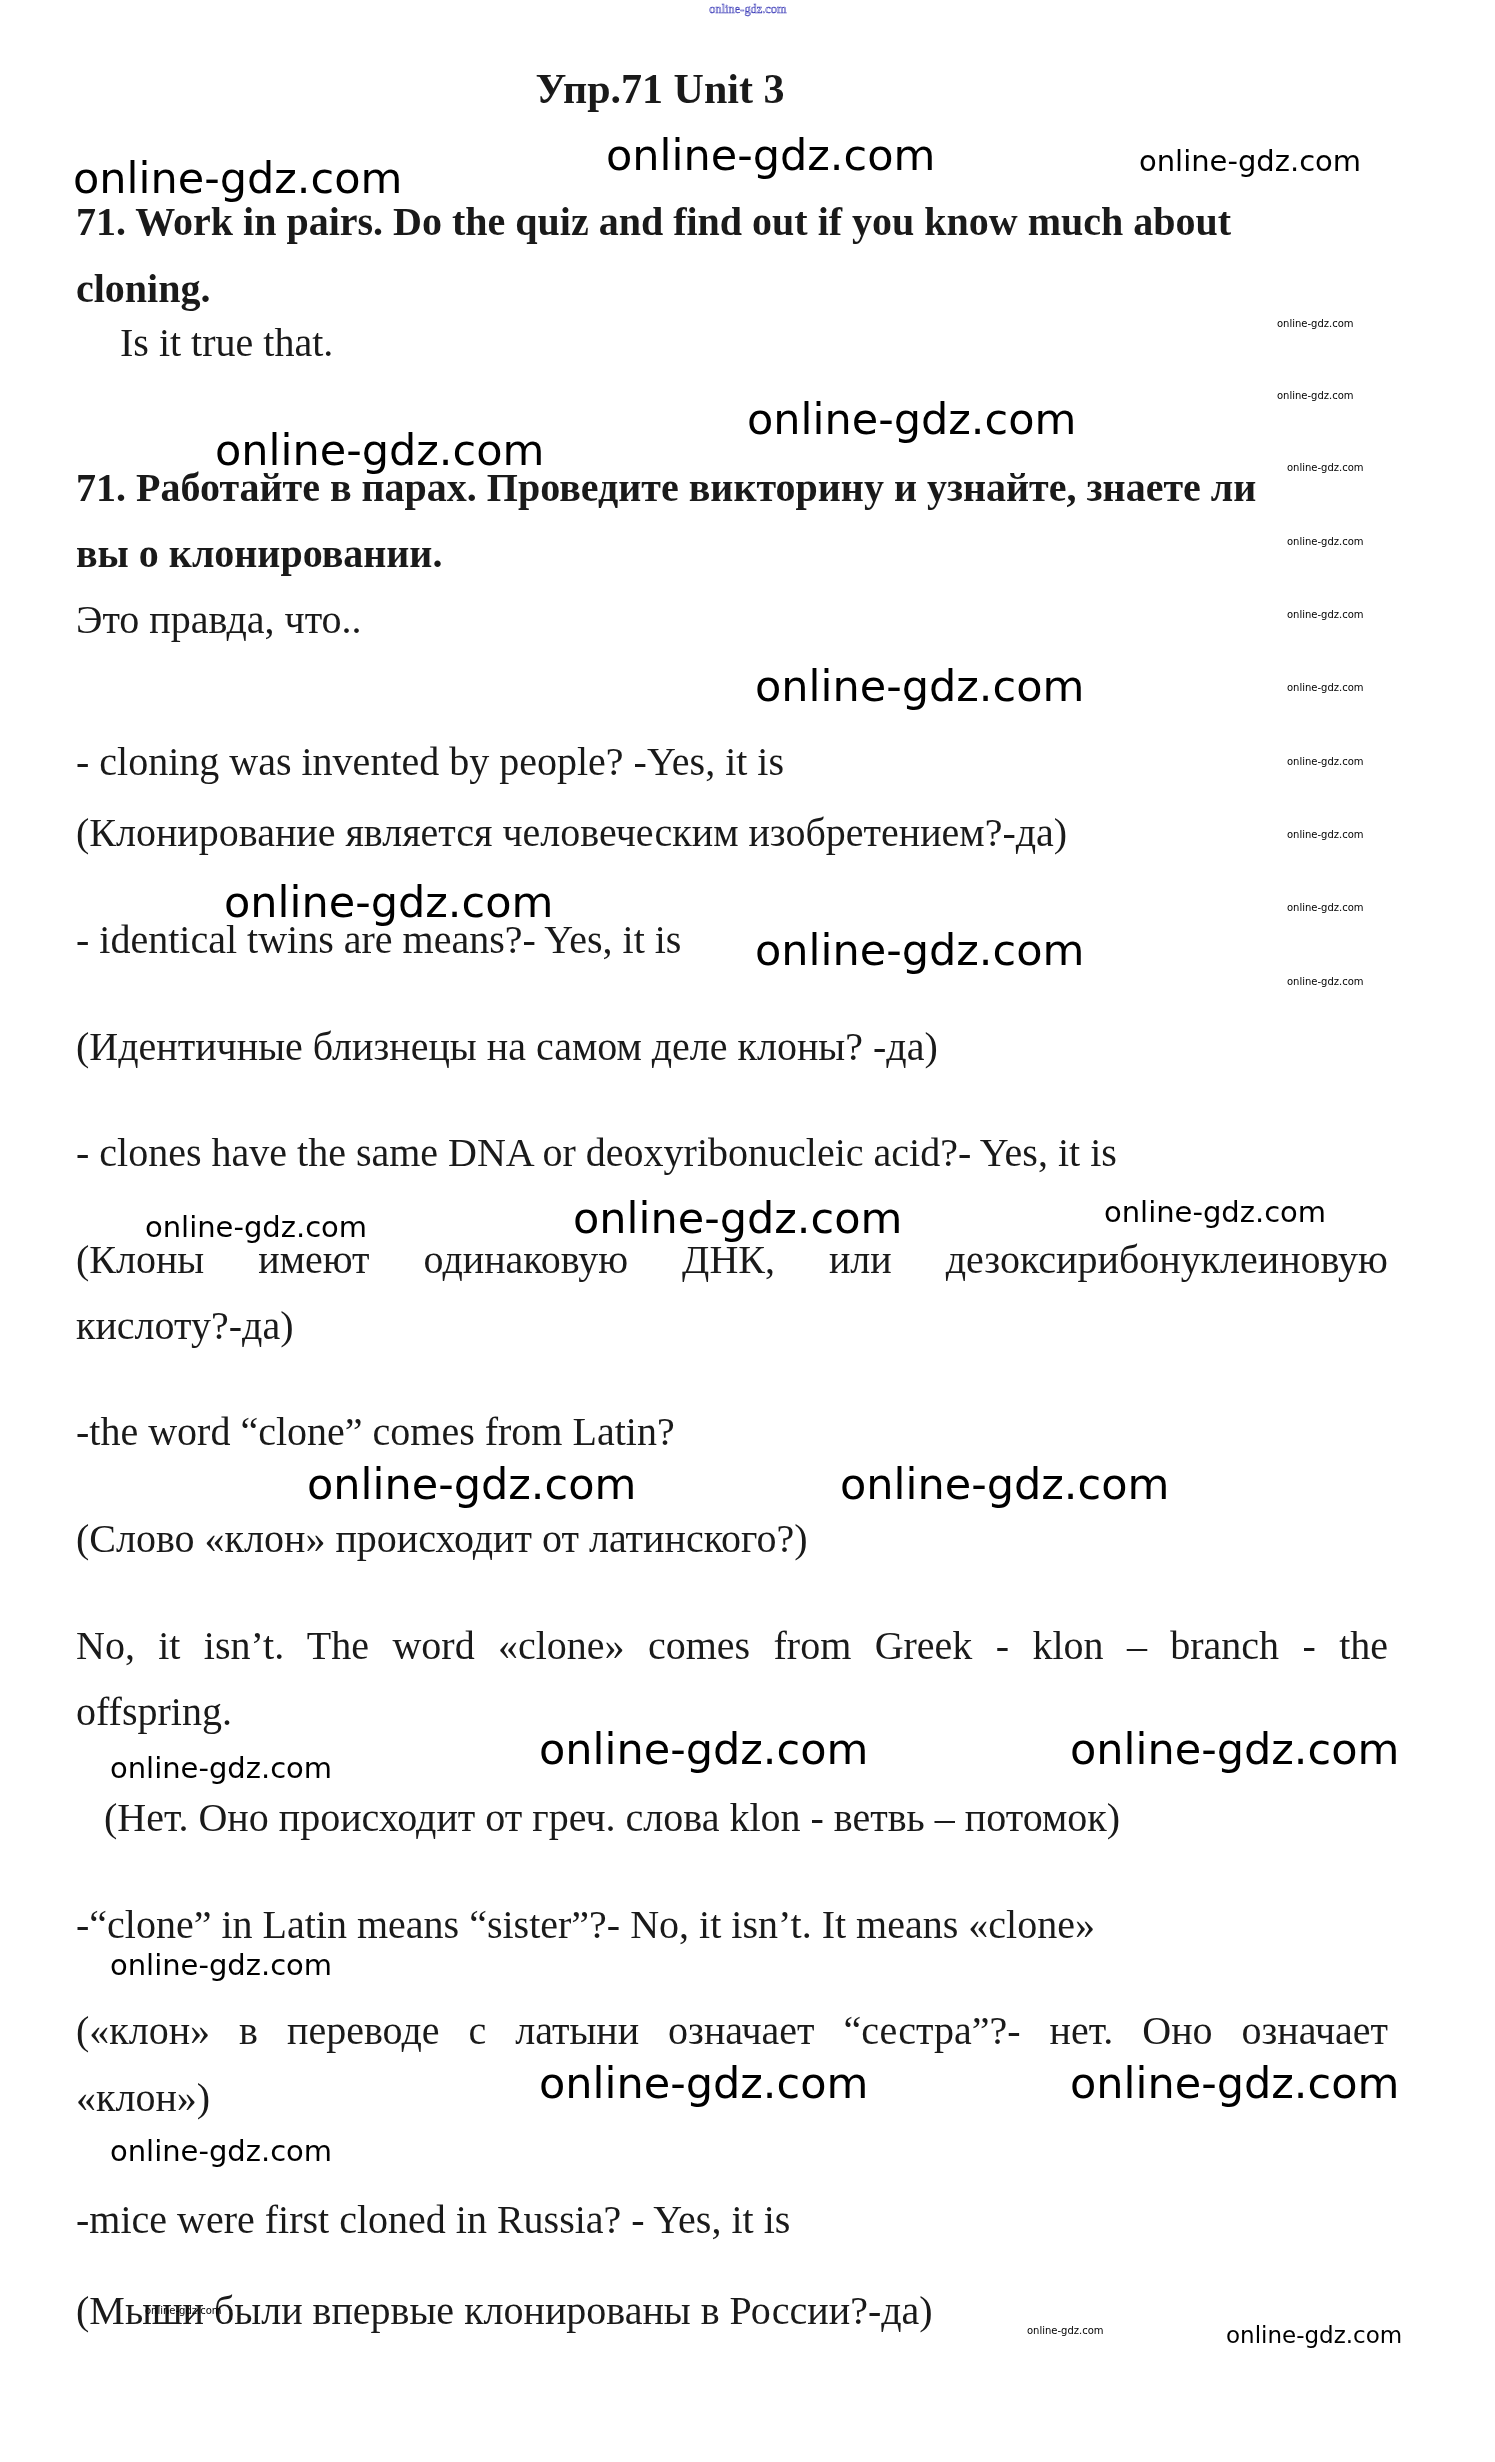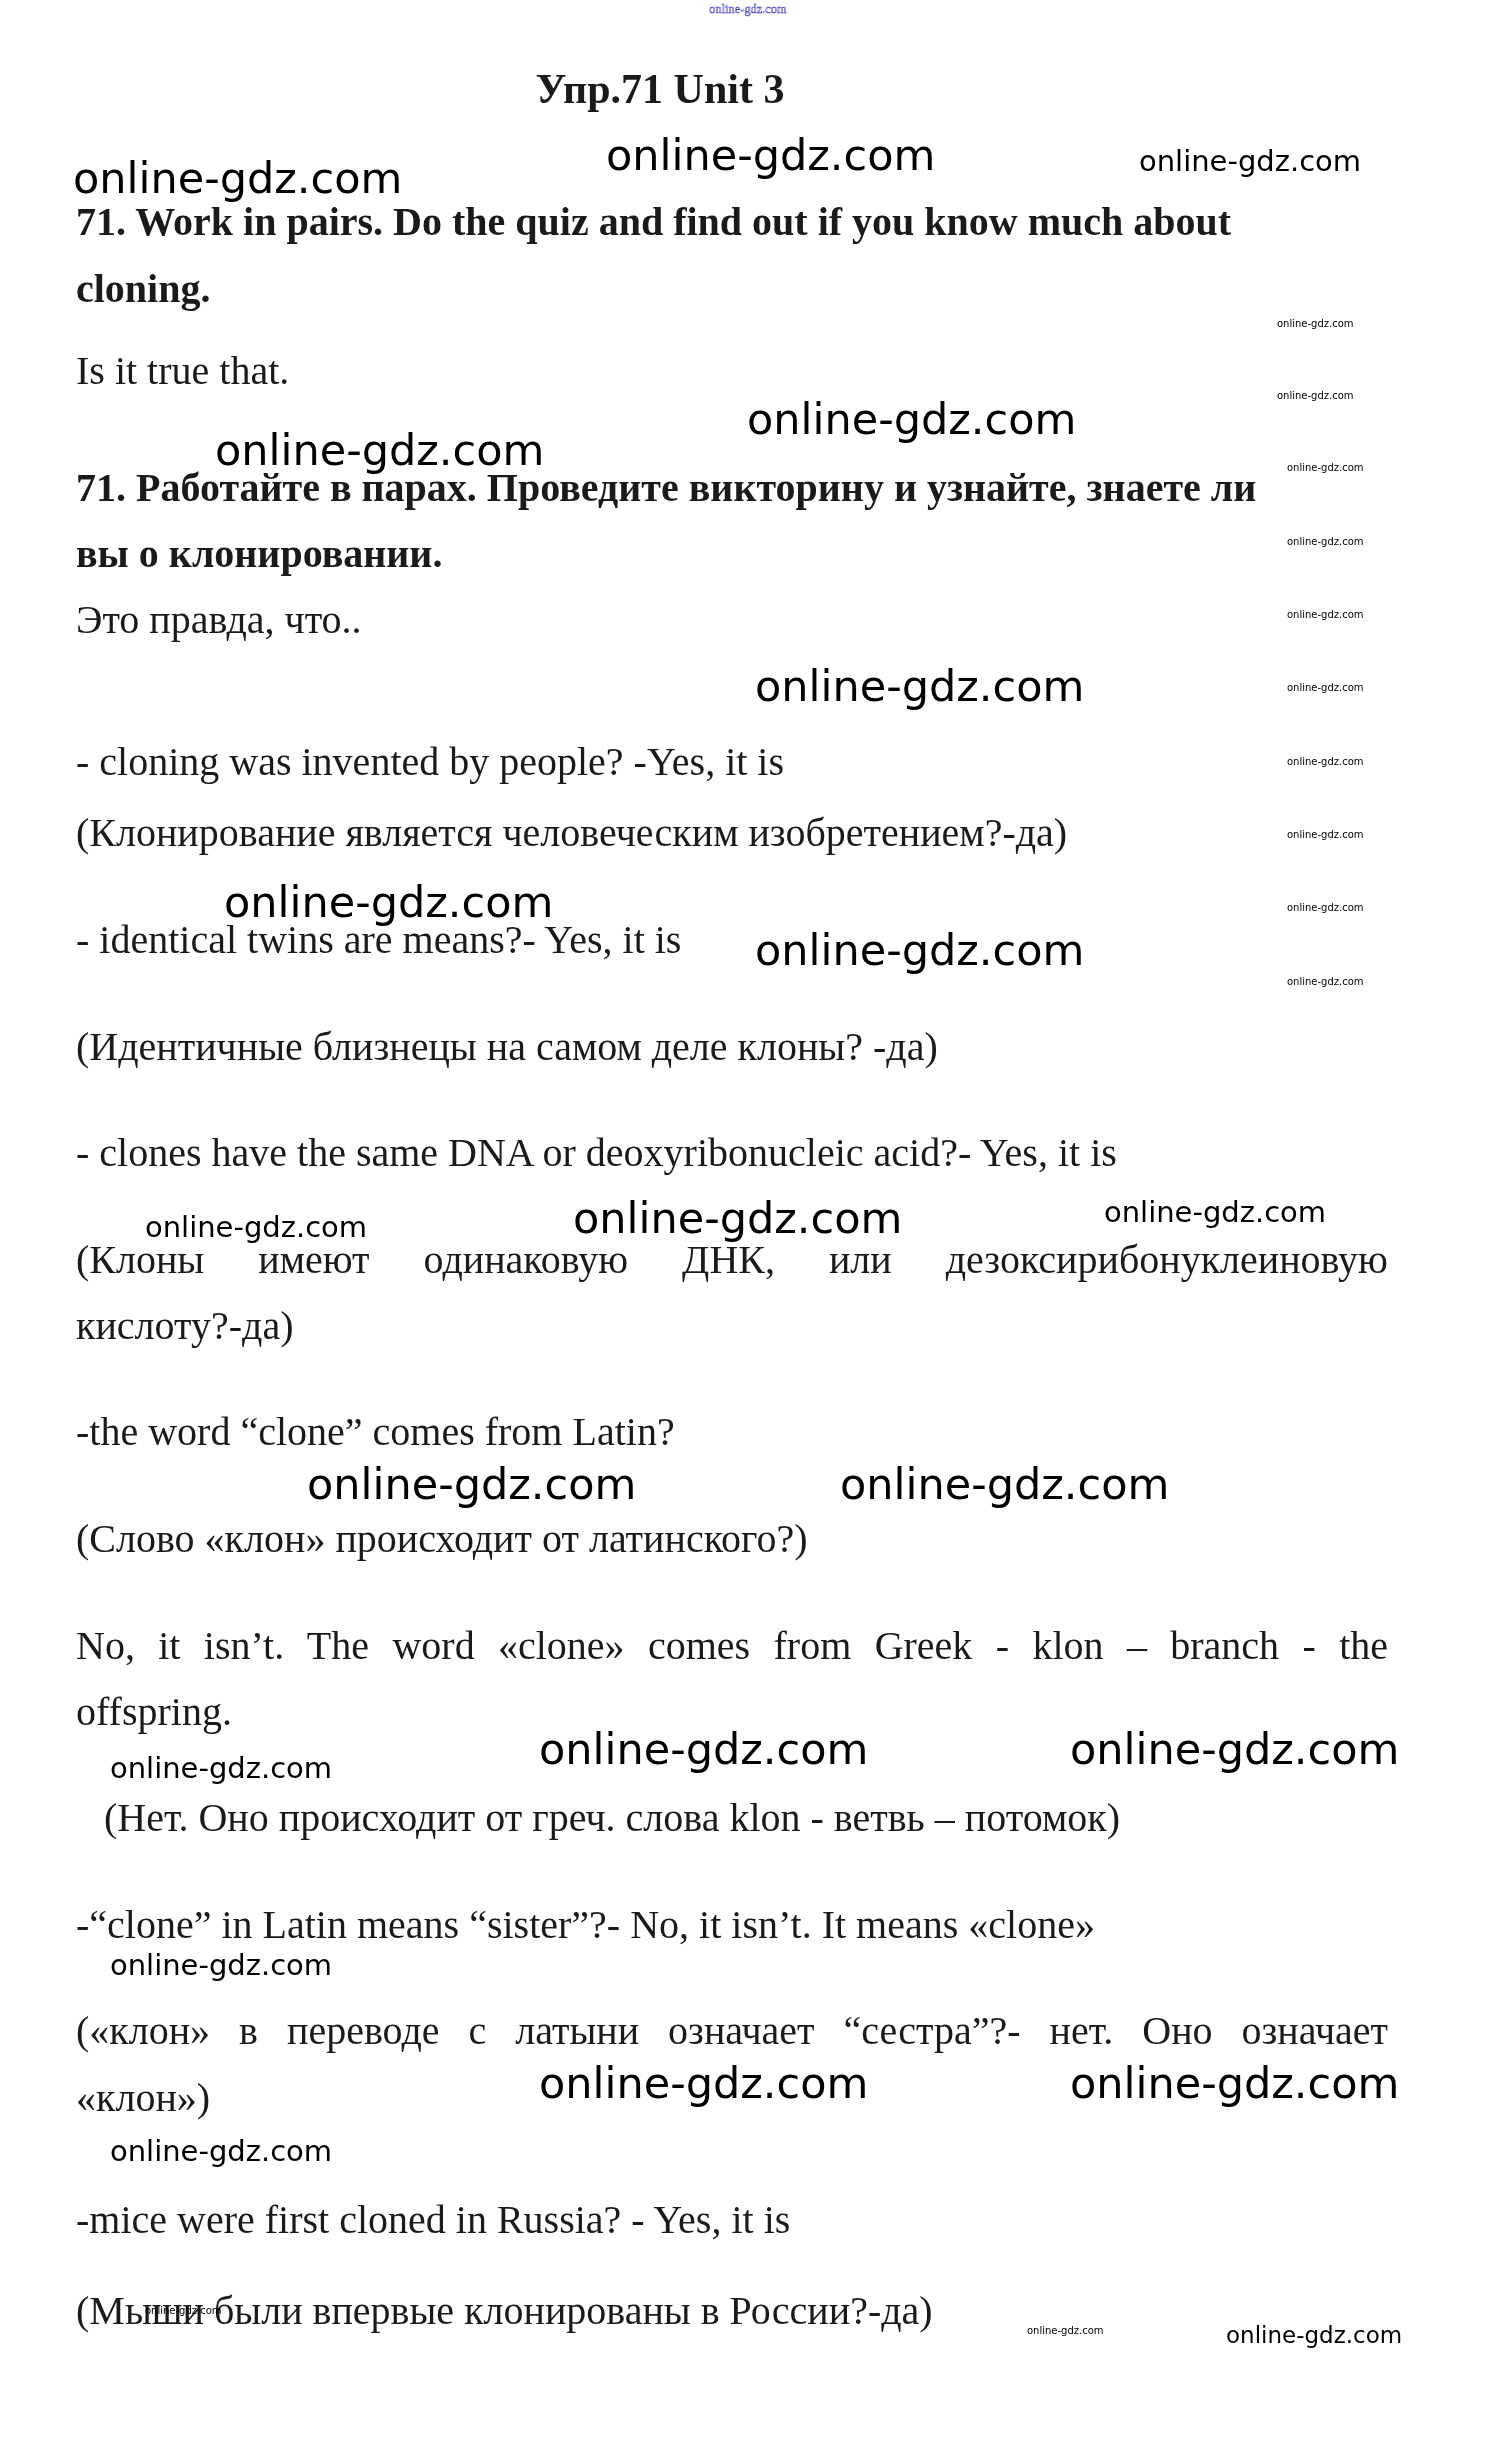--- a/index.html
+++ b/index.html
@@ -20,21 +20,21 @@
 </style>
 </head>
 <body>
 
 <div class="abs wm-top">online-gdz.com</div>
 
 <div class="abs title">Упр.71 Unit 3</div>
 
 <div class="abs line bold" style="top:199px;">71. Work in pairs. Do the quiz and find out if you know much about</div>
 <div class="abs line bold" style="top:266px;">cloning.</div>
-<div class="abs line" style="top:348px;">Is it true that.</div>
+<div class="abs line" style="top:320px;margin-left:44px;">Is it true that.</div>
 
 <div class="abs line bold" style="top:465px;">71. Работайте в парах. Проведите викторину и узнайте, знаете ли</div>
 <div class="abs line bold" style="top:531px;">вы о клонировании.</div>
 <div class="abs line" style="top:597px;">Это правда, что..</div>
 
 <div class="abs line" style="top:739px;">- cloning was invented by people? -Yes, it is</div>
 <div class="abs line" style="top:810px;">(Клонирование является человеческим изобретением?-да)</div>
 
 <div class="abs line" style="top:917px;">- identical twins are means?- Yes, it is</div>
 <div class="abs line" style="top:1024px;">(Идентичные близнецы на самом деле клоны? -да)</div>

